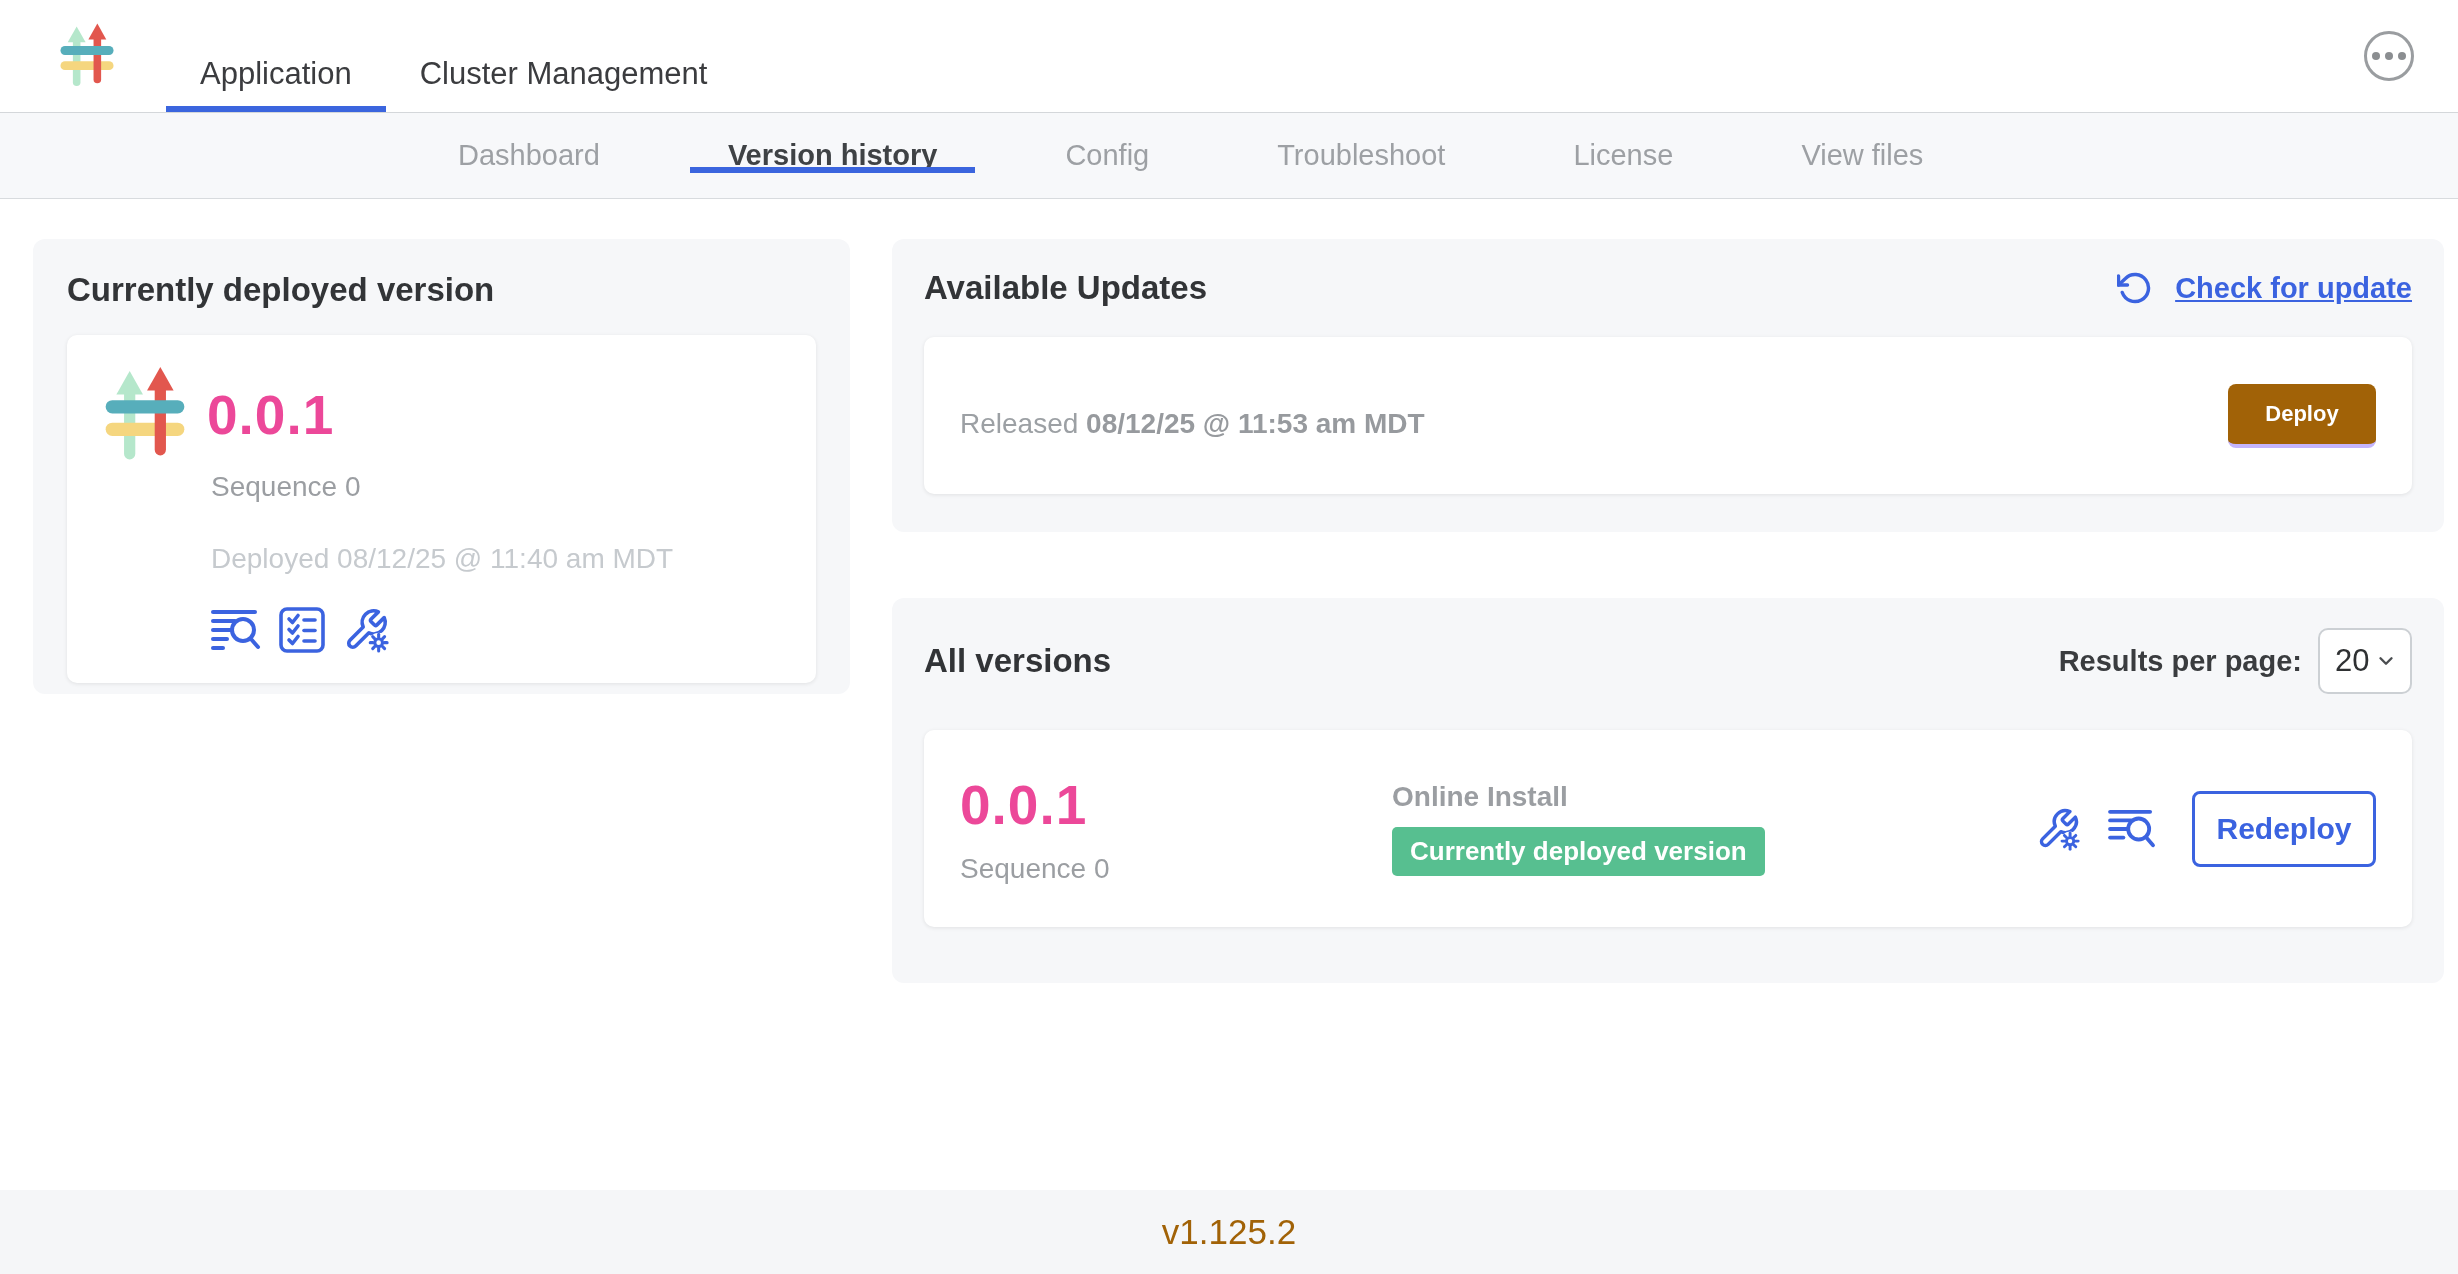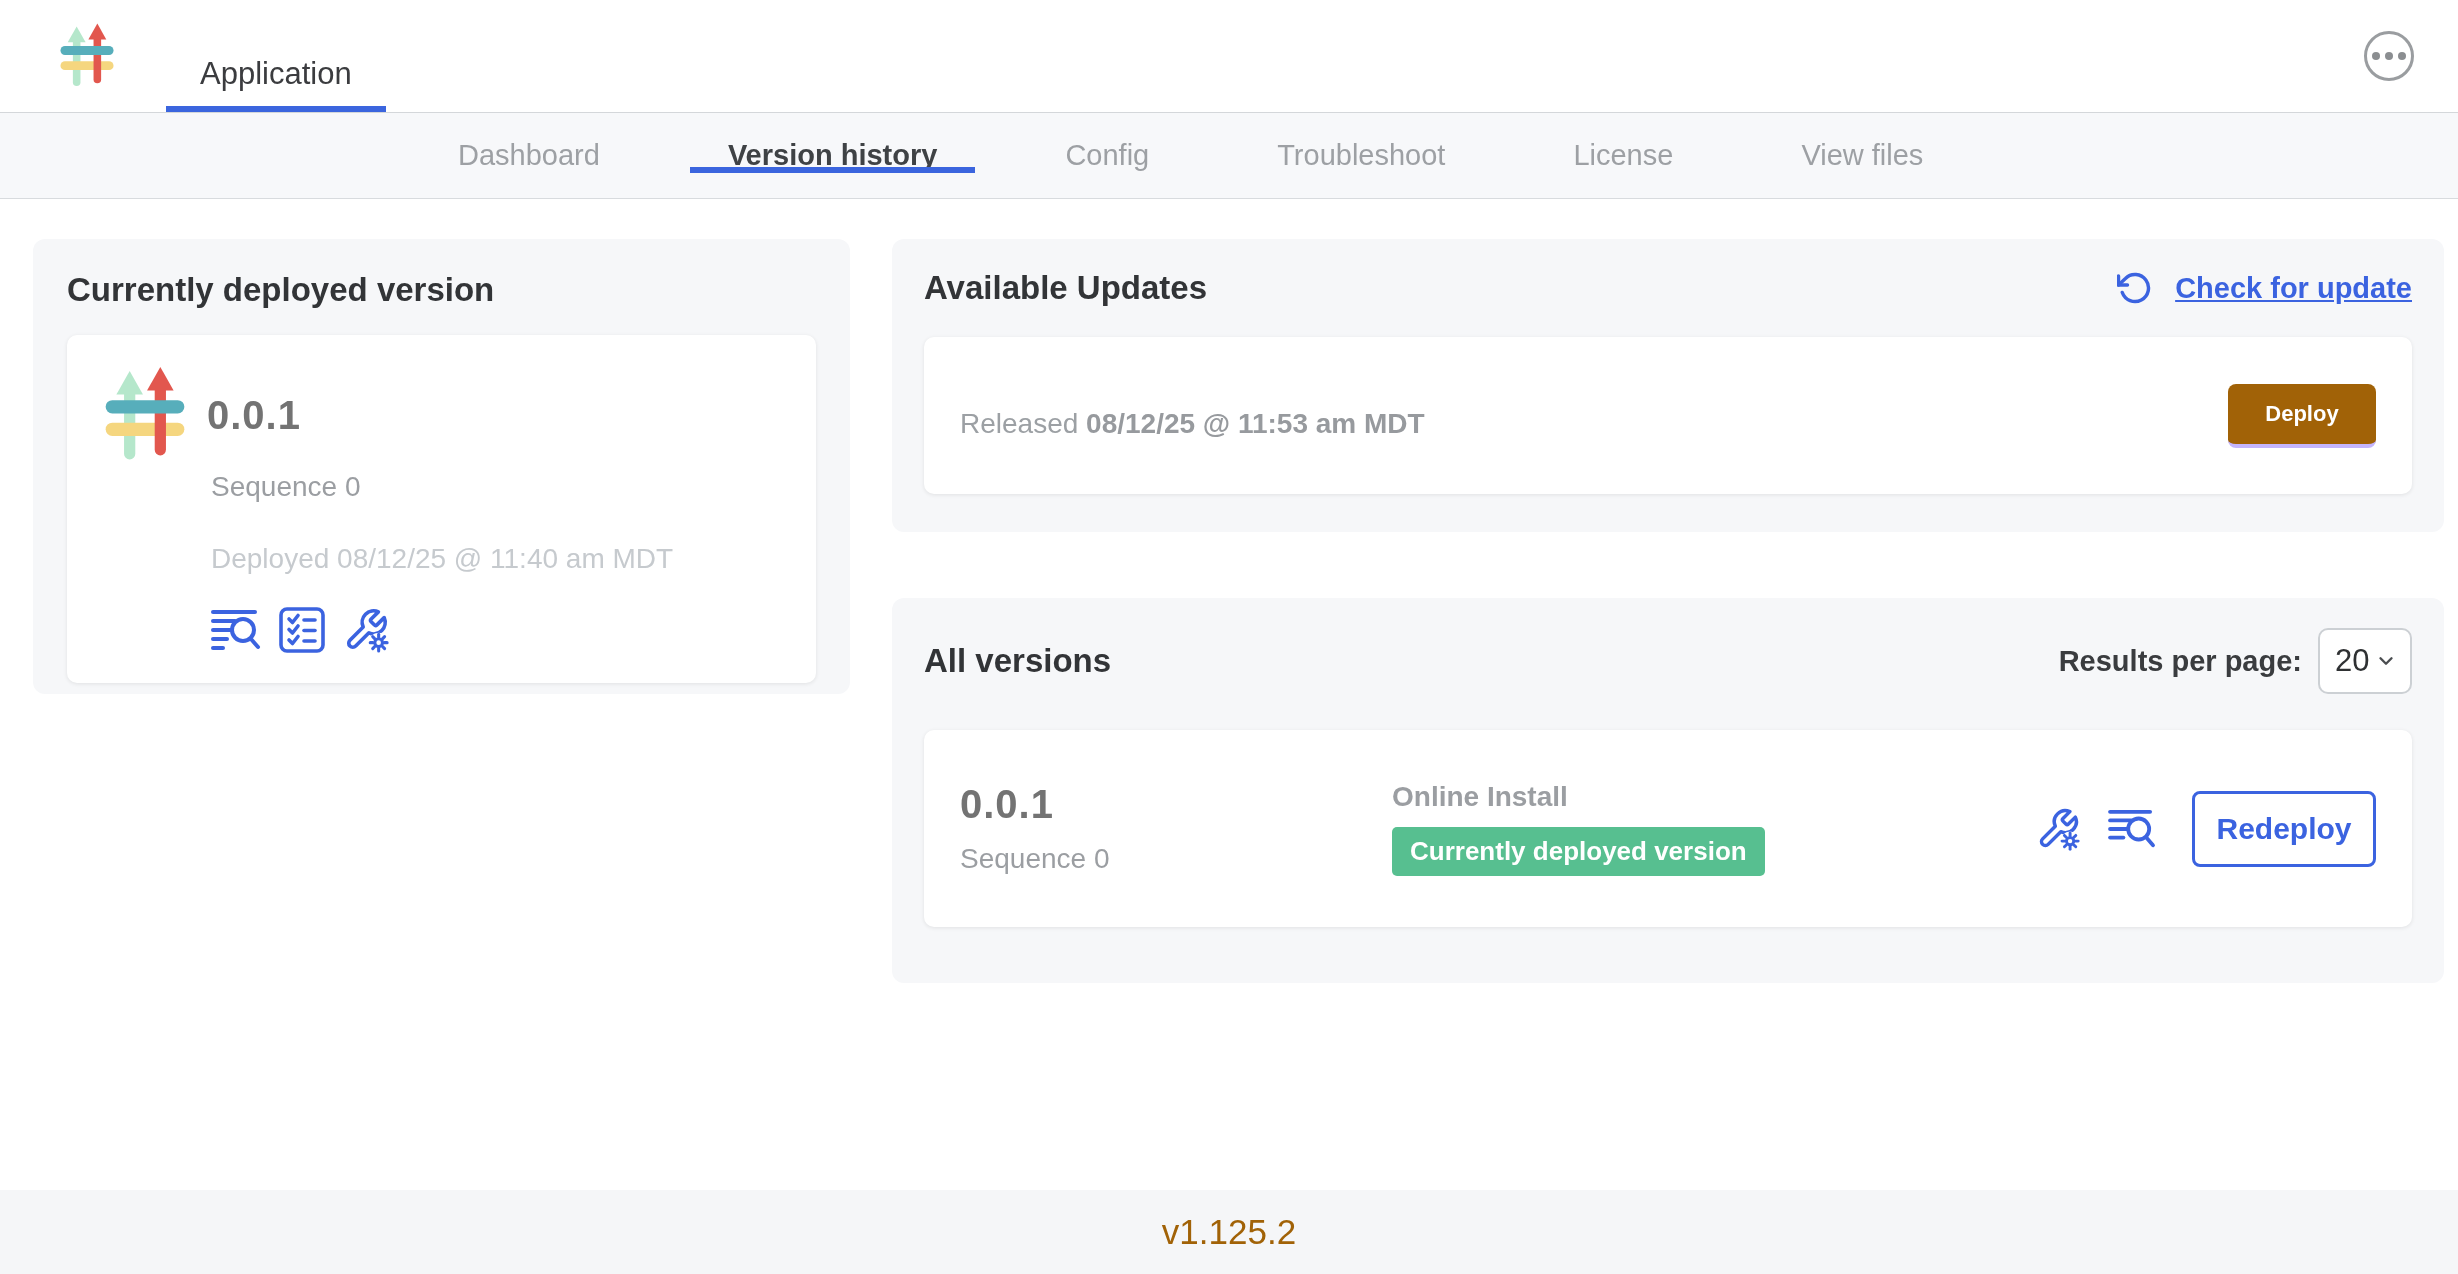--- a/index.html
+++ b/index.html
@@ -56,21 +56,21 @@
   .main {
     flex: 1; display: flex; align-items: flex-start;
     gap: 42px; padding: 40px 14px 0 33px; background: #fff;
   }
   .card { background: #f6f7f9; border-radius: 12px; }
   .card-title { font-size: 33px; font-weight: bold; color: #323437; }
   .inner-card {
     background: #fff; border-radius: 10px;
     box-shadow: 0 1px 4px rgba(0,0,0,0.09);
   }
-  .big-version { font-size: 40px; font-weight: bold; color: #737373; letter-spacing: 1px; }
+  .big-version { font-size: 55px; font-weight: bold; color: #ec4899; letter-spacing: 1px; }
 
   
   .deployed-card { width: 817px; flex: none; height: 455px; padding: 32px 34px; }
   .deployed-inner { margin-top: 26px; padding: 28px 32px 30px 32px; }
   .deployed-top { display: flex; align-items: center; }
   .deployed-version { margin-left: 16px; }
   .deployed-meta { margin-left: 112px; }
   .seq-text { font-size: 28px; color: #9b9ea2; margin-top: 4px; }
   .deployed-at { font-size: 28px; color: #c6cace; margin-top: 40px; }
   .action-icons { display: flex; align-items: center; gap: 18px; margin-top: 32px; color: #3b63e0; }
@@ -138,20 +138,23 @@
       <polygon points="30,7 43,30 17,30" fill="#b5e7cb"></polygon>
       <line x1="13" y1="64" x2="77" y2="64" stroke="#f5d67f" stroke-width="13" stroke-linecap="round"></line>
       <line x1="60" y1="24" x2="60" y2="84" stroke="#e2574e" stroke-width="11" stroke-linecap="round"></line>
       <polygon points="60,3 73,26 47,26" fill="#e2574e"></polygon>
       <line x1="13" y1="42" x2="77" y2="42" stroke="#57aebb" stroke-width="13" stroke-linecap="round"></line>
     </svg>
   </div>
   <div class="top-tabs">
     <div class="top-tab active">
       <span>Application</span>
+    </div>
+    <div class="top-tab">
+      <span>Cluster Management</span>
     </div>
   </div>
   <div class="header-spacer"></div>
   <div class="menu-btn">
     <span class="dot"></span>
     <span class="dot"></span>
     <span class="dot"></span>
   </div>
 </div>
 

